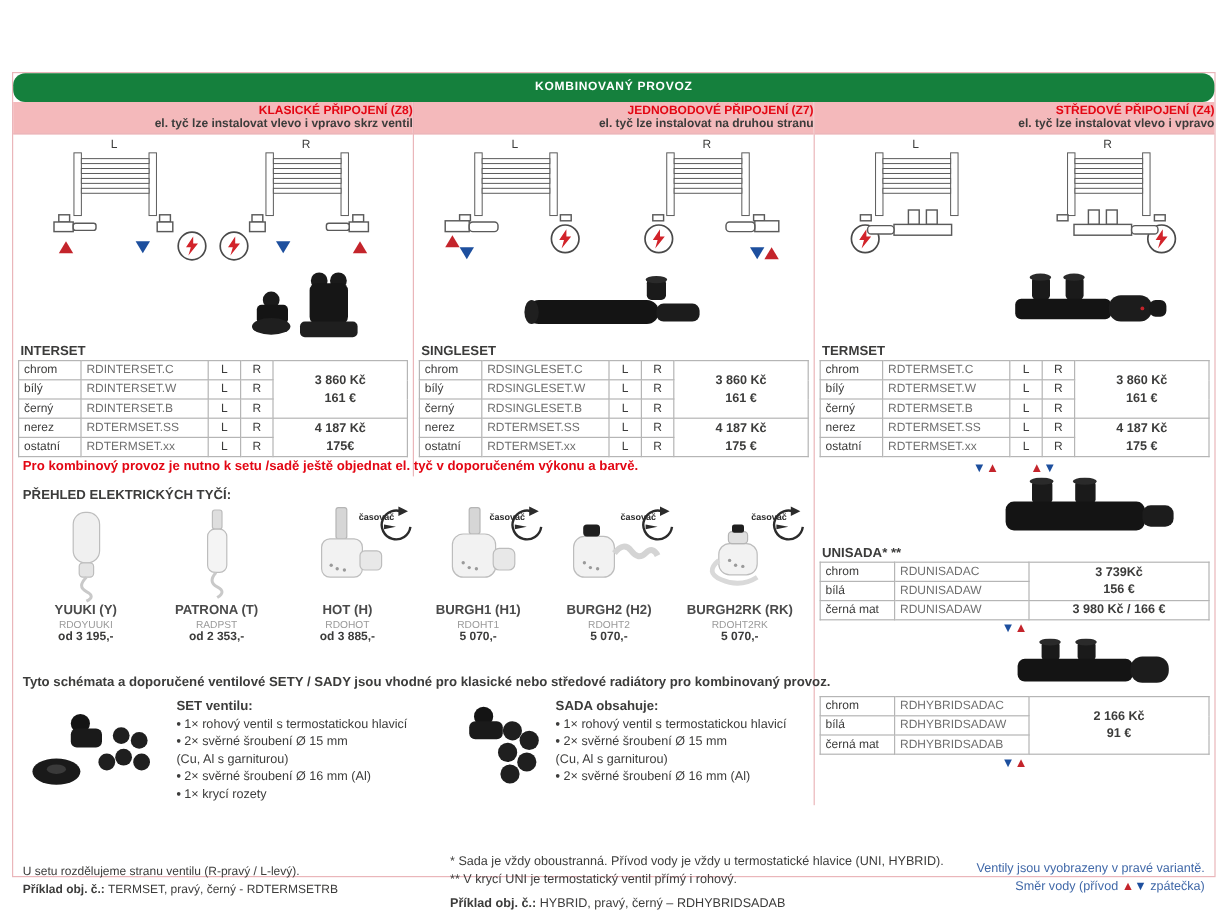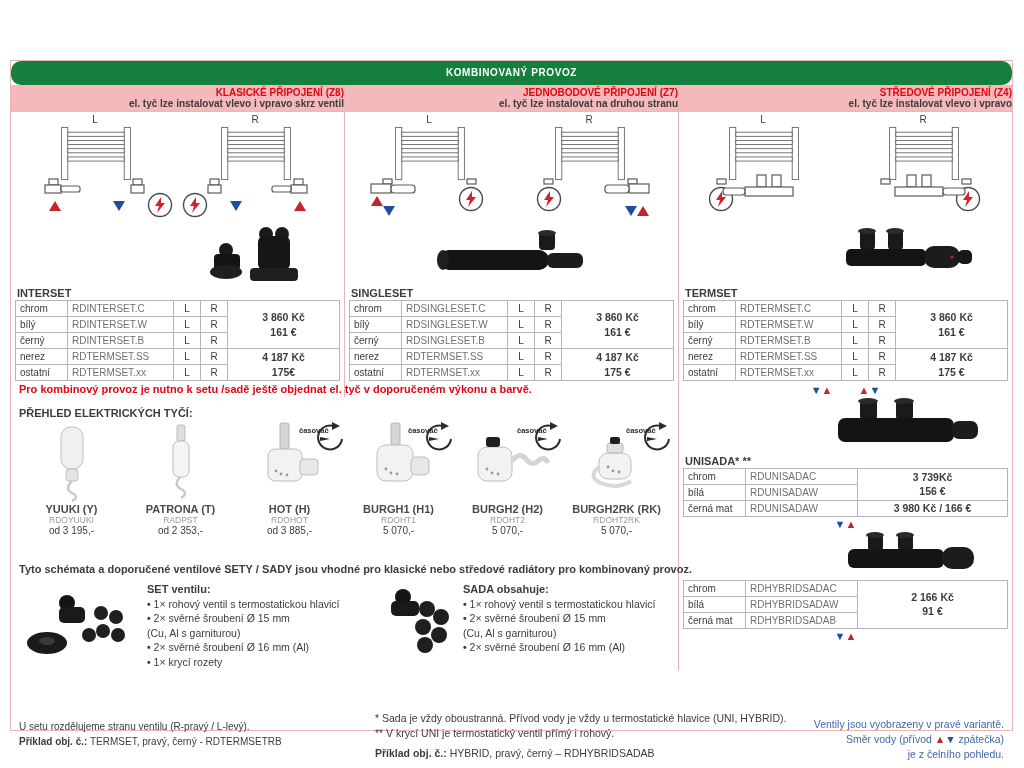--- a/index.html
+++ b/index.html
@@ -36,21 +36,21 @@
   .arrows .gap { display:inline-block; width:26px; }
   .midleft { position:absolute; left:6px; top:316px; width:655px; }
   .note-red { color:#e30613; font-weight:bold; font-size:11px; padding:6px 0 10px 2px; }
   .rods-heading { font-weight:bold; font-size:11px; padding:2px 0 2px 2px; }
   .rods { display:flex; }
   .rod { width:109px; text-align:center; }
   .rod-photo { position:relative; height:82px; }
   .rod-photo svg.badge { position:absolute; right:-2px; top:-4px; }
   .rod-name { font-size:11px; font-weight:bold; color:#4a4a4a; }
   .rod-code { font-size:8.5px; color:#9a9a9a; }
-  .rod-price { font-size:10px; font-weight:normal; }
+  .rod-price { font-size:10px; font-weight:bold; }
   .bottom { position:absolute; left:6px; top:498px; width:991px; }
   .schemata { font-weight:bold; font-size:11px; padding:4px 0 6px 2px; }
   .setphoto { position:absolute; left:4px; top:28px; }
   .setbox { position:absolute; left:130px; top:24px; width:230px; }
   .sadaphoto { position:absolute; left:348px; top:28px; }
   .sadabox { position:absolute; left:446px; top:24px; width:230px; }
   .boxtitle { font-weight:bold; font-size:11px; margin-bottom:2px; }
   .boxlist { list-style:none; font-size:10.5px; line-height:1.38; }
   .boxlist li { white-space:pre-line; }
   .boxlist li::before { content:"• "; font-weight:bold; }
@@ -586,16 +586,15 @@
       <div>
         <b>Příklad obj. č.:</b><span> TERMSET, pravý, černý - RDTERMSETRB</span>
       </div>
     </div>
 
     <div class="bluenote">
       <div>Ventily jsou vyobrazeny v pravé variantě.</div>
       <div>
         <span>Směr vody (přívod </span><span class="tup">▲</span><span class="tdn">▼</span><span> zpátečka)</span>
       </div>
-      <div>je z čelního pohledu.</div>
     </div>
   </div>
 </div>
 
 </body></html>

